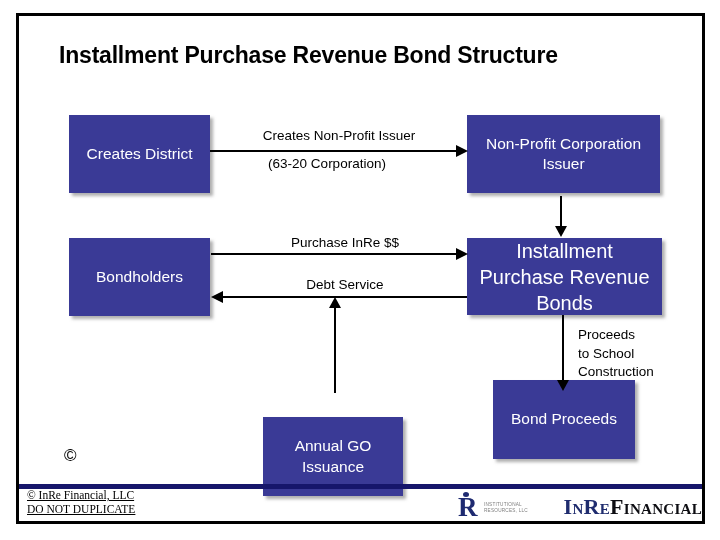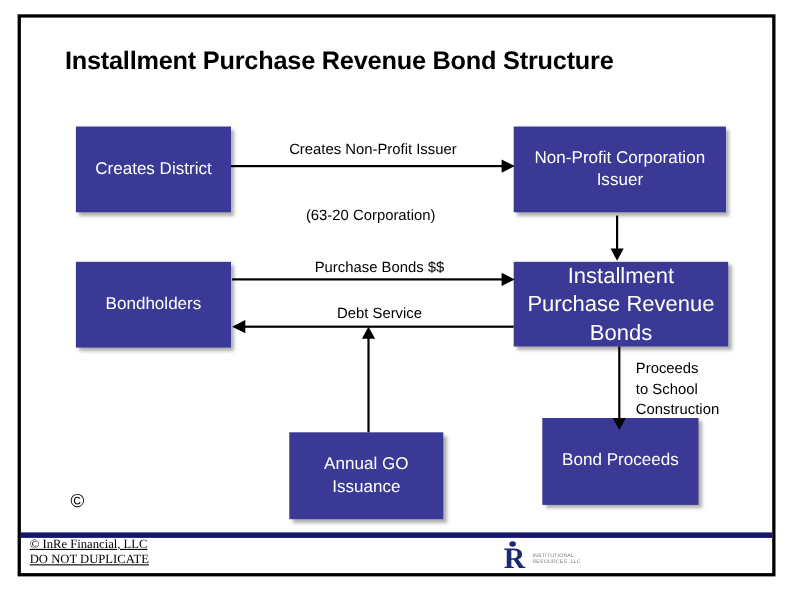--- a/index.html
+++ b/index.html
@@ -9,21 +9,21 @@
   .frame { position:absolute; left:16px; top:13px; width:689px; height:511px; border:3px solid #000; background:#fff; }
 
   .title { position:absolute; left:44px; top:42px; font-size:23px; font-weight:bold; color:#000; letter-spacing:-0.2px; white-space:nowrap;margin-left:15px; }
 
   .bx { position:absolute; background:#3a3a96; color:#ffffff; display:flex; align-items:center; justify-content:center;
         text-align:center; font-size:15.5px; line-height:1.3; box-shadow:3px 3px 3px rgba(110,110,110,0.55); }
   .bx-school      { left:69px;  top:115px; width:141px; height:78px; }
   .bx-nonprofit   { left:467px; top:115px; width:193px; height:78px; padding:0 0; }
   .bx-bondholders { left:69px;  top:238px; width:141px; height:78px;justify-content:center; }
   .bx-installment { left:467px; top:238px; width:195px; height:77px; font-size:20px; padding:0 8px; }
-  .bx-annualgo    { left:263px; top:393px; width:140px; height:79px; padding:0 16px; }
+  .bx-annualgo    { left:263px; top:417px; width:140px; height:79px; padding:0 16px; }
   .bx-proceeds    { left:493px; top:380px; width:142px; height:79px; }
 
   .ln { position:absolute; background:#000; }
   .ln-creates   { left:210px; top:150px; width:248px; height:2px; }
   .ln-npdown    { left:560px; top:196px; width:2px;  height:32px; }
   .ln-purchase  { left:211px; top:253px; width:247px; height:2px; }
   .ln-debt      { left:222px; top:296px; width:245px; height:2px; }
   .ln-goup      { left:334px; top:306px; width:2px;  height:87px; }
   .ln-bondsdown { left:562px; top:315px; width:2px;  height:67px; }
 
@@ -34,21 +34,21 @@
   .ah-up     { border-left:6px solid transparent; border-right:6px solid transparent; border-bottom:11px solid #000; }
   .ah-creates   { left:456px; top:145px; }
   .ah-npdown    { left:555px; top:226px; }
   .ah-purchase  { left:456px; top:248px; }
   .ah-debt      { left:211px; top:291px; }
   .ah-goup      { left:329px; top:297px; }
   .ah-bondsdown { left:557px; top:380px; }
 
   .lbl { position:absolute; font-size:13.5px; color:#000; text-align:center; }
   .lbl-creates    { left:238px; top:128px; width:202px; }
-  .lbl-createssub { left:236px; top:156px; width:202px;margin-top:32px; }
+  .lbl-createssub { left:226px; top:156px; width:202px; }
   .lbl-purchase   { left:245px; top:235px; width:200px; }
   .lbl-debt       { left:245px; top:277px; width:200px; }
   .lbl-proceeds   { left:578px; top:326px; width:110px; text-align:left; line-height:18.5px; }
   .lbl-proceeds span { display:block; }
 
   .copyright-symbol { position:absolute; left:64px; top:446px; font-size:17px; color:#000; }
   .divider { position:absolute; left:19px; top:484px; width:683px; height:5px; background:#16166b; }
 
   .copyright-block { position:absolute; left:27px; top:489px; font-family:"Liberation Serif", serif;
                      font-size:11.5px; line-height:13.5px; color:#000; }
@@ -108,21 +108,21 @@
   <div class="ah ah-left ah-debt"></div>
 
   <div class="ln ln-goup"></div>
   <div class="ah ah-up ah-goup"></div>
 
   <div class="ln ln-bondsdown"></div>
   <div class="ah ah-down ah-bondsdown"></div>
 
   <div class="lbl lbl-creates">Creates Non-Profit Issuer</div>
   <div class="lbl lbl-createssub">(63-20 Corporation)</div>
-  <div class="lbl lbl-purchase">Purchase Bonds $$</div>
+  <div class="lbl lbl-purchase">Purchase InRe $$</div>
   <div class="lbl lbl-debt">Debt Service</div>
   <div class="lbl lbl-proceeds">
     <span>Proceeds</span>
     <span>to School</span>
     <span>Construction</span>
   </div>
 
   <div class="copyright-symbol">©</div>
   <div class="divider"></div>
 
@@ -132,13 +132,16 @@
   </div>
 
   <div class="ir-mark">
     <div class="ir-dot"></div>
     <div class="ir-r">R</div>
   </div>
   <div class="inst-small">
     <div>INSTITUTIONAL</div>
     <div>RESOURCES, LLC</div>
   </div>
+  <div class="wordmark">
+    <span class="wm-navy">InRe</span><span class="wm-black">Financial</span>
+  </div>
 </div>
 
 </body></html>

